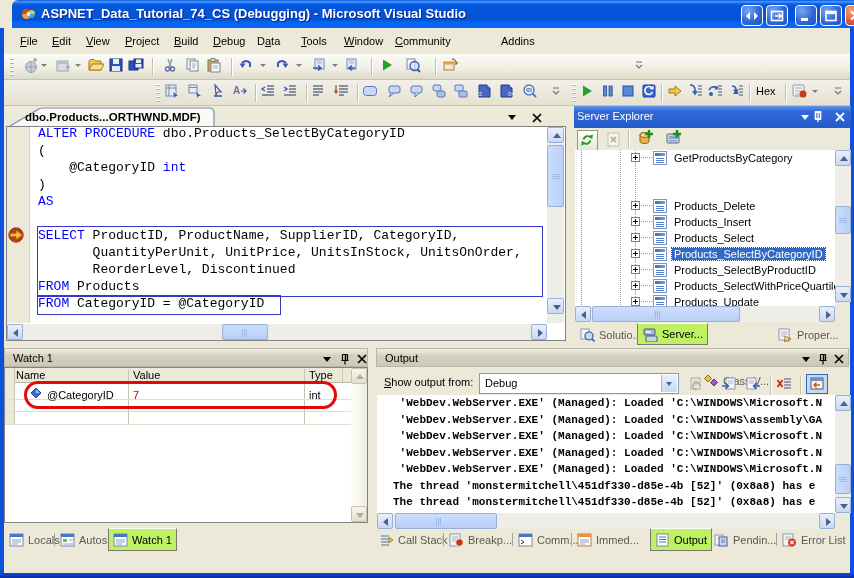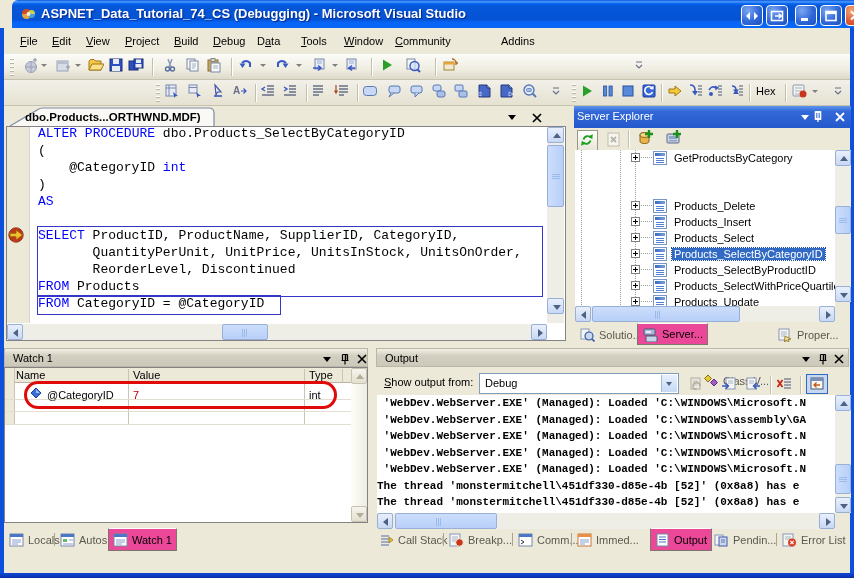--- a/index.html
+++ b/index.html
@@ -64,29 +64,29 @@
 .ticon::after{content:"";position:absolute;left:2px;top:6px;width:8px;height:5px;background-image:repeating-linear-gradient(#5580D0 0 1px,transparent 1px 2px);}
 .titem{position:absolute;left:99px;top:1.5px;white-space:nowrap;}
 .titem.sel{background:#316AC5;color:#fff;outline:1px dotted #1E4A9C;padding:0 2px;left:97px;}
 
 .twt{height:19px;background:linear-gradient(#F2F0E6,#D2CFC0 40%,#CCC9BA);border:1px solid #BAB7A6;box-sizing:border-box;}
 .twt .t{position:absolute;left:8px;top:3px;}
 .twtb{left:574px;top:106px;width:277px;height:22px;background:linear-gradient(#5E96EC 0%,#3268D8 25%,#2459CB 100%);}
 .twtb .t{position:absolute;left:3px;top:4px;color:#fff;}
 
 .ttab{position:absolute;height:21px;display:flex;align-items:center;gap:4px;padding:0 4px;color:#5A594E;box-sizing:border-box;white-space:nowrap;}
-.ttab.on{background:#ec4899;border:1px solid #7A786A;border-top:1px solid #fff;color:#000;height:22px;justify-content:flex-end;}
+.ttab.on{background:#bef264;border:1px solid #7A786A;border-top:1px solid #fff;color:#000;height:22px;justify-content:flex-end;}
 .ttab svg{flex:0 0 auto;}
 .vsep{position:absolute;width:1px;height:13px;background:#A8A496;}
 
 #wtbl{left:4px;top:367px;width:364px;height:156px;background:#fff;border:1px solid #848284;box-sizing:border-box;}
 .whdr{top:368px;height:14px;background:#ECE9D8;border-bottom:1px solid #B8B5A2;}
 .colsep{position:absolute;width:1px;background:#C8C5B2;}
 
-#otxt{left:377px;top:395px;width:458px;height:118px;background:#fff;font-family:"Liberation Mono",monospace;font-size:11px;line-height:16.5px;font-weight:bold;white-space:pre;overflow:hidden;}
+#otxt{left:377px;top:395px;width:458px;height:118px;background:#fff;font-family:"Liberation Mono",monospace;font-size:11px;line-height:16.5px;font-weight:bold;white-space:pre;overflow:hidden;padding-left:16px;}
 
 #status{left:4px;top:551px;width:846px;height:22px;background:#ECE9D8;}
 </style>
 </head>
 <body>
 <div id="win">
   <div class="abs" id="title">
     <svg class="abs" style="left:8px;top:6px;" width="17" height="16">
         <path d="M2 8 Q2 3 6.5 3 Q10 3 11 6 L8 8 Z" fill="#D44A28"></path>
         <path d="M2 8 Q2 13 6.5 13 Q10 13 11 10 L8 8 Z" fill="#E8A43C"></path>

